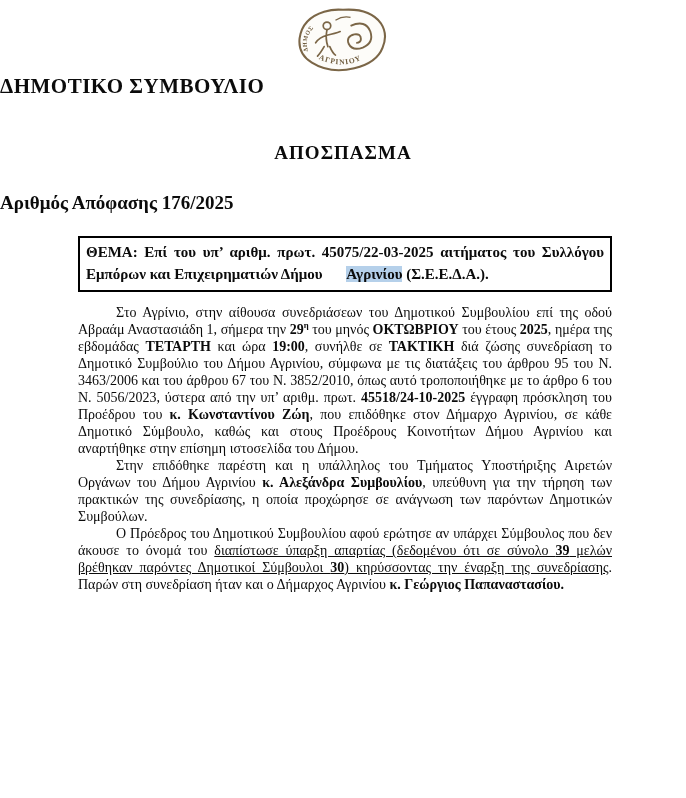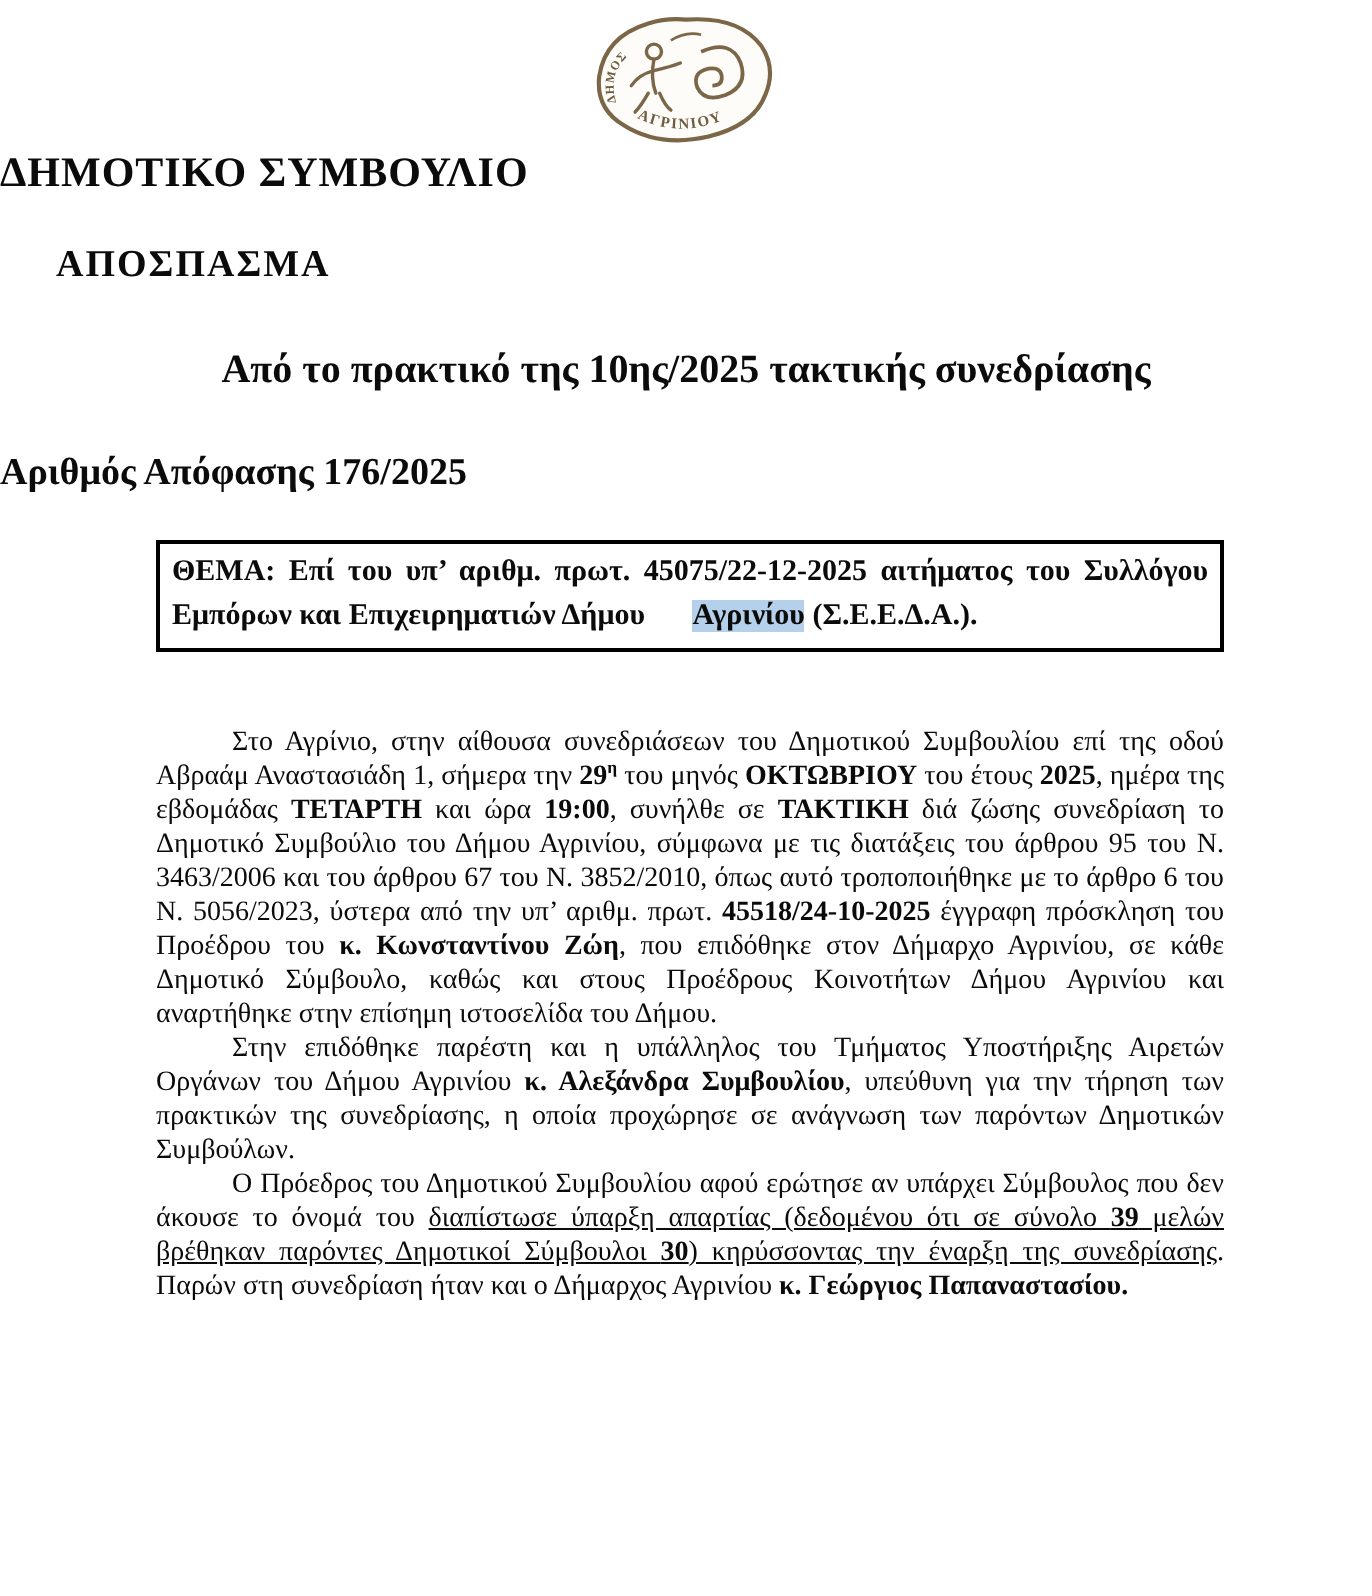--- a/index.html
+++ b/index.html
@@ -15,39 +15,39 @@
   .seal-wrap svg{width:96px;height:66px;}
   .main-title{
     text-align:center;font-weight:bold;font-size:30px;
     letter-spacing:1px;margin:8px 0 0 0;line-height:32px;
   }
   .sub-title{
     text-align:left;font-weight:bold;font-size:21px;
     letter-spacing:.5px;margin:1px 0 0 0;line-height:24px;
   }
   .apospasma{
-    font-weight:bold;font-size:19px;
-    letter-spacing:1px;margin-top:24px;padding-left:28px;
+    text-align:center;font-weight:bold;font-size:19px;
+    letter-spacing:1px;margin-top:44px;
   }
   .from-title{
     text-align:center;font-weight:bold;font-size:20px;
     line-height:26px;margin-top:28px;
   }
   .decision{
     text-align:left;font-weight:bold;font-size:19px;margin-top:28px;
   }
   .subject-box{
     margin:22px 74px 0 78px;
     border:2px solid #000;
     padding:3px 6px 5px 6px;
     font-size:15px;font-weight:bold;
     line-height:22px;text-align:justify;
   }
   .body-text{
-    margin:37px 74px 0 78px;
+    margin:12px 74px 0 78px;
     font-size:14px;line-height:17px;text-align:justify;
   }
   .body-text p{margin:0;text-indent:38px;}
   .b{font-weight:bold;}
   .u{text-decoration:underline;}
   .hl{background:#b5d0ea;margin-left:20px;}
   .sup{vertical-align:super;font-size:.62em;line-height:0;}
 </style>
 </head>
 <body>
@@ -72,26 +72,25 @@
         <textPath href="#arc-left">ΔΗΜΟΣ</textPath>
       </text>
     </svg>
   </div>
 
   <h2 class="sub-title">ΔΗΜΟΤΙΚΟ ΣΥΜΒΟΥΛΙΟ</h2>
 
   <div class="apospasma">ΑΠΟΣΠΑΣΜΑ</div>
 
   <div class="from-title">
-    <div>Από το πρακτικό της 10ης/2025 τακτικής συνεδρίασης</div>
   </div>
 
   <div class="decision">Αριθμός Απόφασης 176/2025</div>
 
-  <div class="subject-box"><span>ΘΕΜΑ: Επί του υπ’ αριθμ. πρωτ. 45075/22-12-2025 αιτήματος του Συλλόγου Εμπόρων και Επιχειρηματιών Δήμου </span><span class="hl">Αγρινίου</span><span> (Σ.Ε.Ε.Δ.Α.).</span></div>
+  <div class="subject-box"><span>ΘΕΜΑ: Επί του υπ’ αριθμ. πρωτ. 45075/22-03-2025 αιτήματος του Συλλόγου Εμπόρων και Επιχειρηματιών Δήμου </span><span class="hl">Αγρινίου</span><span> (Σ.Ε.Ε.Δ.Α.).</span></div>
 
   <div class="body-text">
     <p><span>Στο Αγρίνιο, στην αίθουσα συνεδριάσεων του Δημοτικού Συμβουλίου επί της οδού Αβραάμ Αναστασιάδη 1, σήμερα την </span><span class="b">29</span><span class="b sup">η</span><span> του μηνός </span><span class="b">ΟΚΤΩΒΡΙΟΥ</span><span> του έτους </span><span class="b">2025</span><span>, ημέρα της εβδομάδας </span><span class="b">ΤΕΤΑΡΤΗ</span><span> και ώρα </span><span class="b">19:00</span><span>, συνήλθε σε </span><span class="b">ΤΑΚΤΙΚΗ</span><span> διά ζώσης συνεδρίαση το Δημοτικό Συμβούλιο του Δήμου Αγρινίου, σύμφωνα με τις διατάξεις του άρθρου 95 του Ν. 3463/2006 και του άρθρου 67 του Ν. 3852/2010, όπως αυτό τροποποιήθηκε με το άρθρο 6 του Ν. 5056/2023, ύστερα από την υπ’ αριθμ. πρωτ. </span><span class="b">45518/24-10-2025</span><span> έγγραφη πρόσκληση του Προέδρου του </span><span class="b">κ. Κωνσταντίνου Ζώη</span><span>, που επιδόθηκε στον Δήμαρχο Αγρινίου, σε κάθε Δημοτικό Σύμβουλο, καθώς και στους Προέδρους Κοινοτήτων Δήμου Αγρινίου και αναρτήθηκε στην επίσημη ιστοσελίδα του Δήμου.</span></p>
     <p><span>Στην επιδόθηκε παρέστη και η υπάλληλος του Τμήματος Υποστήριξης Αιρετών Οργάνων του Δήμου Αγρινίου </span><span class="b">κ. Αλεξάνδρα Συμβουλίου</span><span>, υπεύθυνη για την τήρηση των πρακτικών της συνεδρίασης, η οποία προχώρησε σε ανάγνωση των παρόντων Δημοτικών Συμβούλων.</span></p>
     <p><span>Ο Πρόεδρος του Δημοτικού Συμβουλίου αφού ερώτησε αν υπάρχει Σύμβουλος που δεν άκουσε το όνομά του </span><span class="u">διαπίστωσε ύπαρξη απαρτίας (δεδομένου ότι σε σύνολο </span><span class="b u">39</span><span class="u"> μελών βρέθηκαν παρόντες Δημοτικοί Σύμβουλοι </span><span class="b u">30</span><span class="u">) κηρύσσοντας την έναρξη της συνεδρίασης</span><span>. Παρών στη συνεδρίαση ήταν και ο Δήμαρχος Αγρινίου </span><span class="b">κ. Γεώργιος Παπαναστασίου.</span></p>
   </div>
 
 </div>
 
 </body></html>

